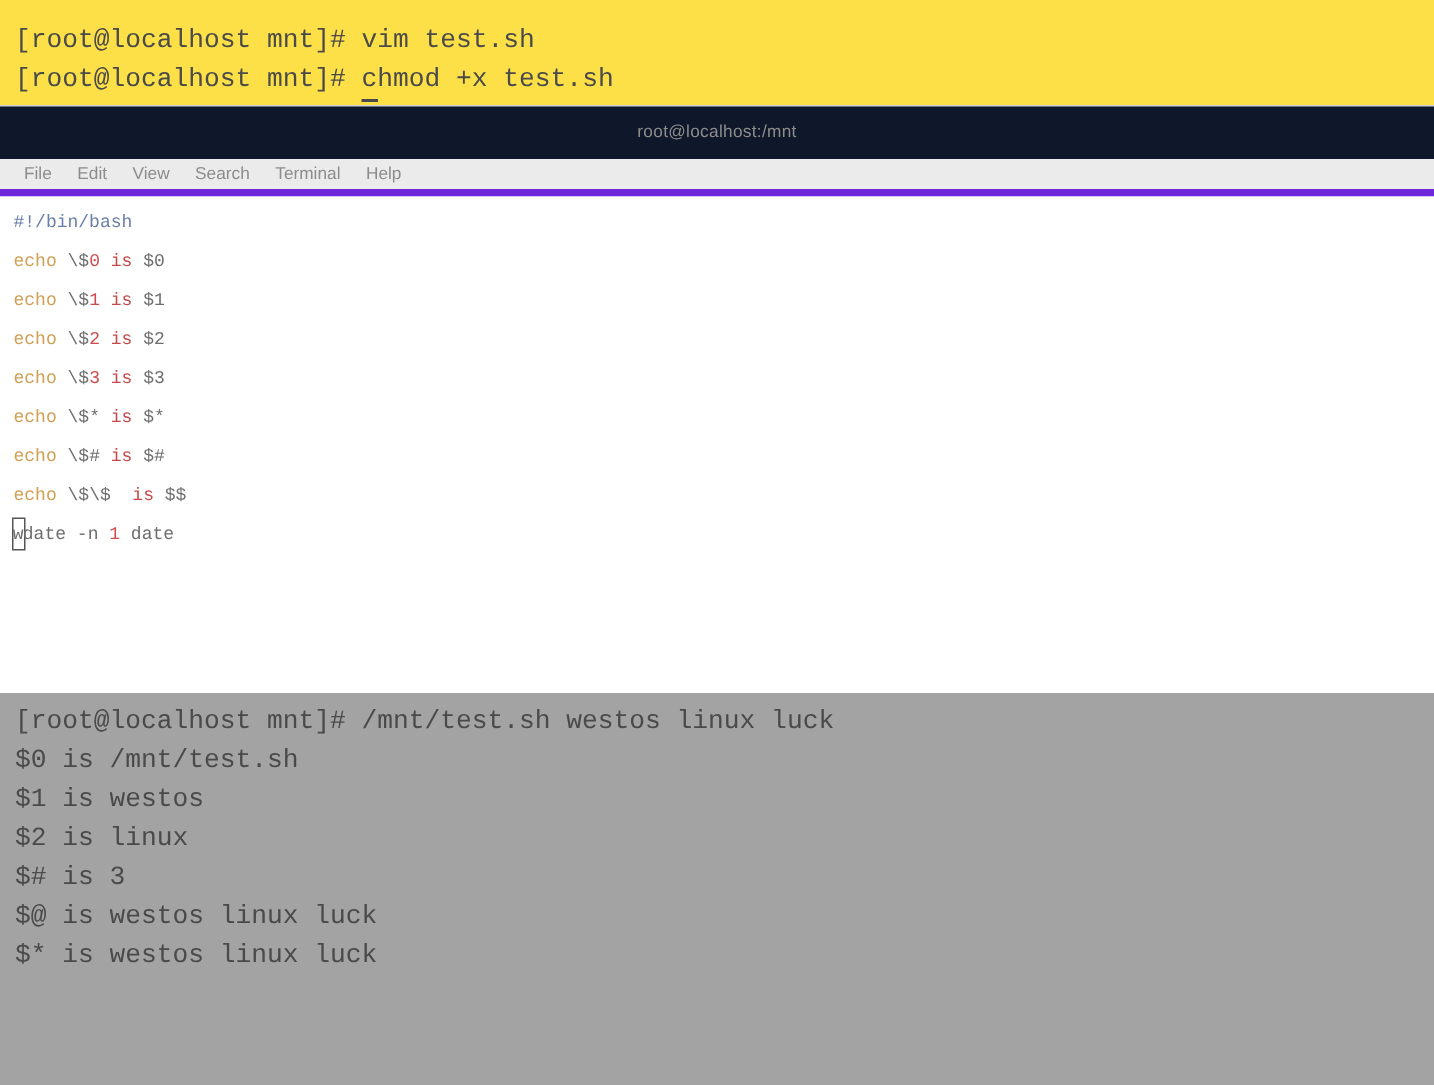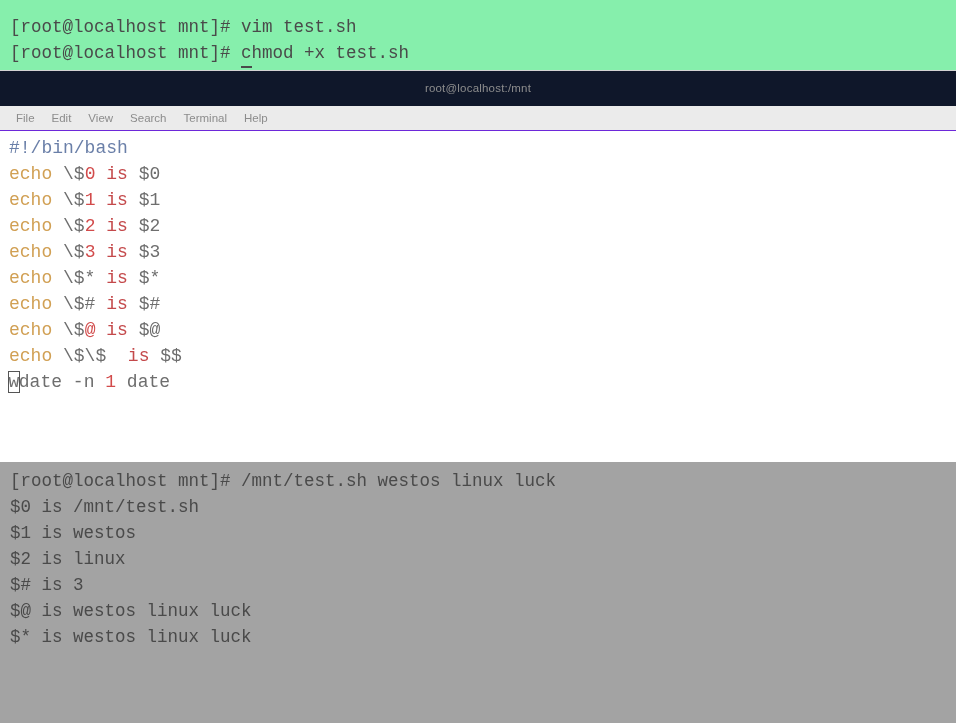--- a/index.html
+++ b/index.html
@@ -25,21 +25,21 @@
     letter-spacing: 0px;
   }
 
   
   #top-shell {
     position: absolute;
     left: 0;
     top: 0;
     width: 956px;
     height: 70px;
-    background: #86efac;
+    background: #fde047;
     padding-left: 0;
     box-sizing: border-box;
   }
   #top-shell .term-line { padding-top: 0; }
   #top-shell .l1 { position: absolute; left: 10px; top: 14px; }
   #top-shell .l2 { position: absolute; left: 10px; top: 40px; }
 
   .cursor-underline {
     border-bottom: 2px solid #4a4a4a;
     display: inline-block;
@@ -68,21 +68,21 @@
     letter-spacing: 0.2px;
   }
 
   #menubar {
     position: absolute;
     left: 0;
     top: 106px;
     width: 956px;
     height: 25px;
     background: #ebebeb;
-    border-bottom: 1px solid #6d28d9;
+    border-bottom: 5px solid #6d28d9;
     box-sizing: border-box;
     display: flex;
     align-items: center;
     padding-left: 16px;
   }
   .menu-item {
     font-family: "Liberation Sans", sans-serif;
     font-size: 11.5px;
     color: #8c8c8c;
     margin-right: 17px;
@@ -97,21 +97,21 @@
     top: 131px;
     width: 956px;
     height: 320px;
     background: #ffffff;
     padding-left: 9px;
     padding-top: 4px;
     box-sizing: border-box;
   }
   #vim-pane .code-line {
     font-family: "Liberation Mono", "DejaVu Sans Mono", monospace;
-    font-size: 18px;
+    font-size: 12px;
     line-height: 26px;
     white-space: pre;
     height: 26px;
   }
 
   
   .tok-comment  { color: #6a7fa8; }
   .tok-builtin  { color: #d1a054; margin-top: 44px; }
   .tok-plain    { color: #6e6e6e; }
   .tok-str      { color: #c4494b; }
@@ -187,21 +187,20 @@
 </div>
 
 <div id="vim-pane">
     <div class="code-line"><span class="tok-comment">#!/bin/bash</span></div>
     <div class="code-line"><span class="tok-builtin">echo </span><span class="tok-plain">\$</span><span class="tok-num">0</span><span class="tok-plain"> </span><span class="tok-str">is</span><span class="tok-plain"> $0</span></div>
     <div class="code-line"><span class="tok-builtin">echo </span><span class="tok-plain">\$</span><span class="tok-num">1</span><span class="tok-plain"> </span><span class="tok-str">is</span><span class="tok-plain"> $1</span></div>
     <div class="code-line"><span class="tok-builtin">echo </span><span class="tok-plain">\$</span><span class="tok-num">2</span><span class="tok-plain"> </span><span class="tok-str">is</span><span class="tok-plain"> $2</span></div>
     <div class="code-line"><span class="tok-builtin">echo </span><span class="tok-plain">\$</span><span class="tok-num">3</span><span class="tok-plain"> </span><span class="tok-str">is</span><span class="tok-plain"> $3</span></div>
     <div class="code-line"><span class="tok-builtin">echo </span><span class="tok-plain">\$*</span><span class="tok-plain"> </span><span class="tok-str">is</span><span class="tok-plain"> $*</span></div>
     <div class="code-line"><span class="tok-builtin">echo </span><span class="tok-plain">\$#</span><span class="tok-plain"> </span><span class="tok-str">is</span><span class="tok-plain"> $#</span></div>
-    <div class="code-line"><span class="tok-builtin">echo </span><span class="tok-plain">\$</span><span class="tok-num">@</span><span class="tok-plain"> </span><span class="tok-str">is</span><span class="tok-plain"> $@</span></div>
     <div class="code-line"><span class="tok-builtin">echo </span><span class="tok-plain">\$\$</span><span class="tok-plain">  </span><span class="tok-str">is</span><span class="tok-plain"> $$</span></div>
     <div class="code-line"><span class="vim-cursor">w</span><span class="tok-plain">date </span><span class="tok-plain">-n </span><span class="tok-num">1</span><span class="tok-plain"> date</span></div>
   </div>
 
 <div id="output-left-border"></div>
 <div class="scroll-tick"></div>
 <div id="output-shell">
     <div class="out-line">[root@localhost mnt]# /mnt/test.sh westos linux luck</div>
     <div class="out-line">$0 is /mnt/test.sh</div>
     <div class="out-line">$1 is westos</div>

